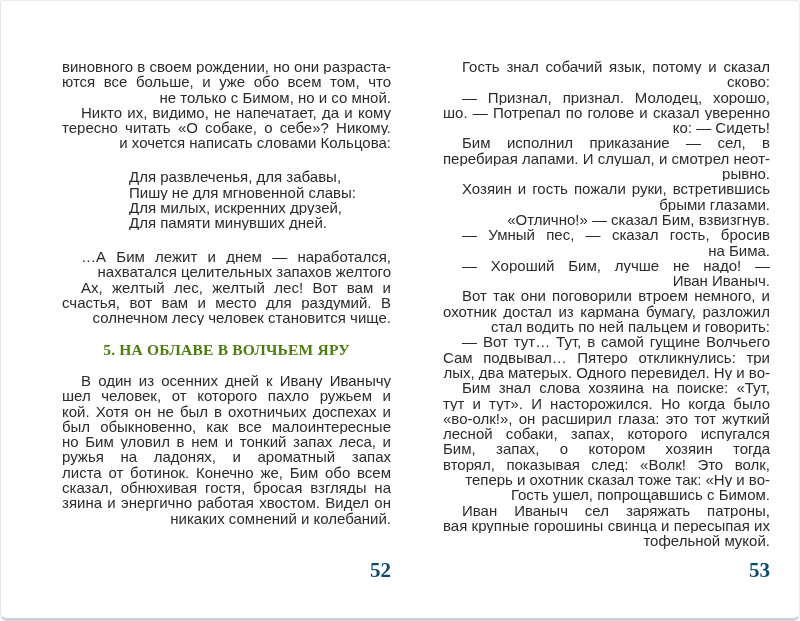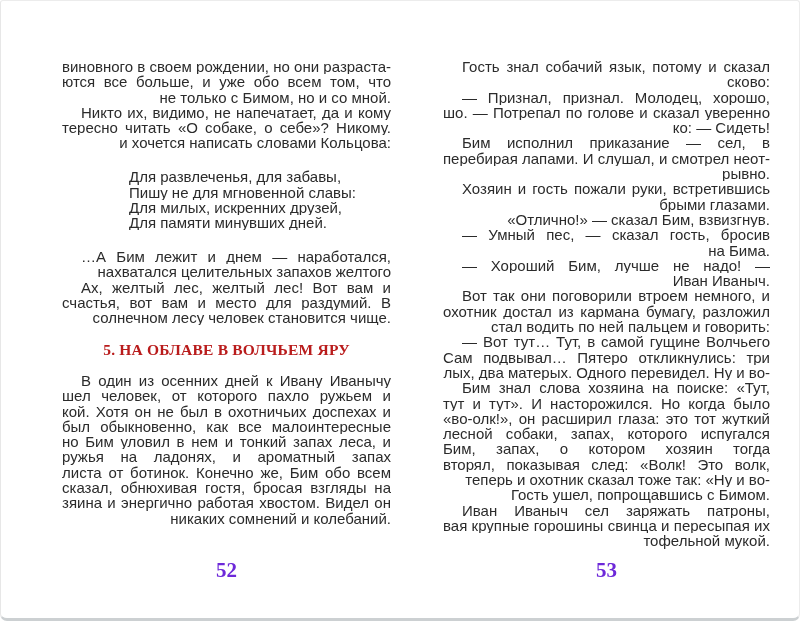--- a/index.html
+++ b/index.html
@@ -37,32 +37,32 @@
   .verse { padding-left: 67px; box-sizing: border-box; text-align: left; }
   .spacer { width: 100%; }
   .chapter-heading {
     font-family: "Liberation Serif", serif;
     font-weight: bold;
     font-size: 15.5px;
     letter-spacing: 0.2px;
     height: 17px;
     line-height: 17px;
     text-align: center;
-    color: #b91c1c;
+    color: #4d7c0f;
   }
   .page-number {
     position: absolute;
     top: 556px;
     height: 26px;
     line-height: 26px;
-    text-align: center;
+    text-align: right;
     font-family: "Liberation Serif", serif;
     font-weight: bold;
     font-size: 21px;
-    color: #6d28d9;
+    color: #0c4a6e;
   }
   #page-num-left  { left: 61px;  width: 329px; }
   #page-num-right { left: 442px; width: 327px; }
 </style>
 </head>
 <body>
 
 <div class="scan">
   <div id="left-col" class="page-column">
       <div class="ln just">виновного в своем рождении, но они разраста-</div>

